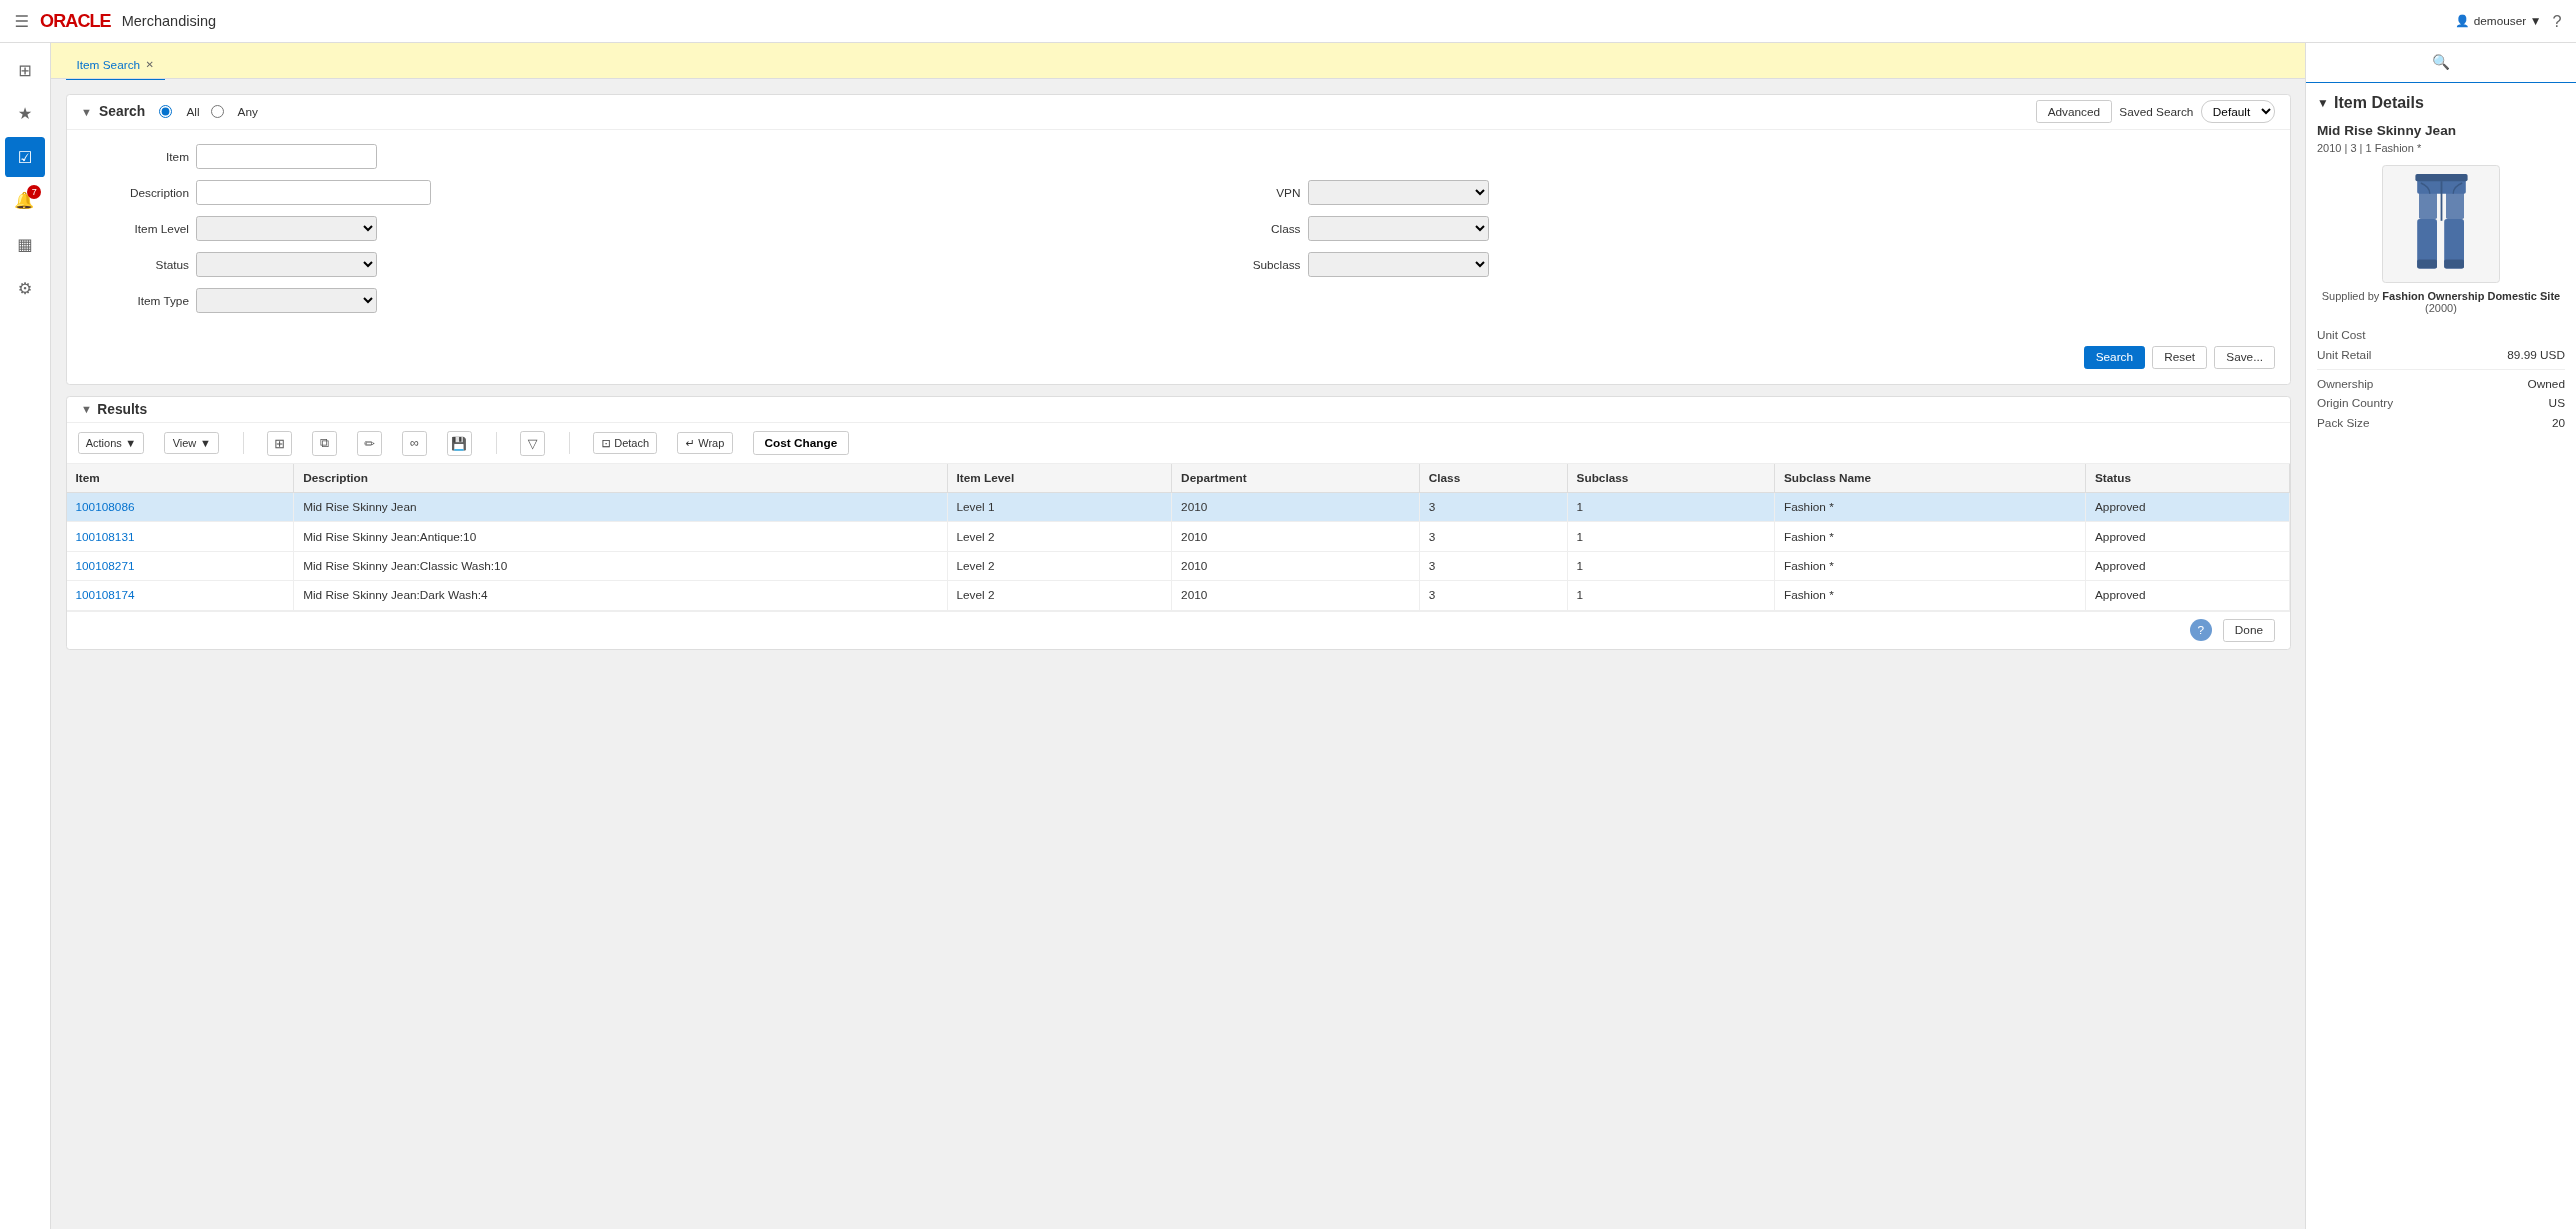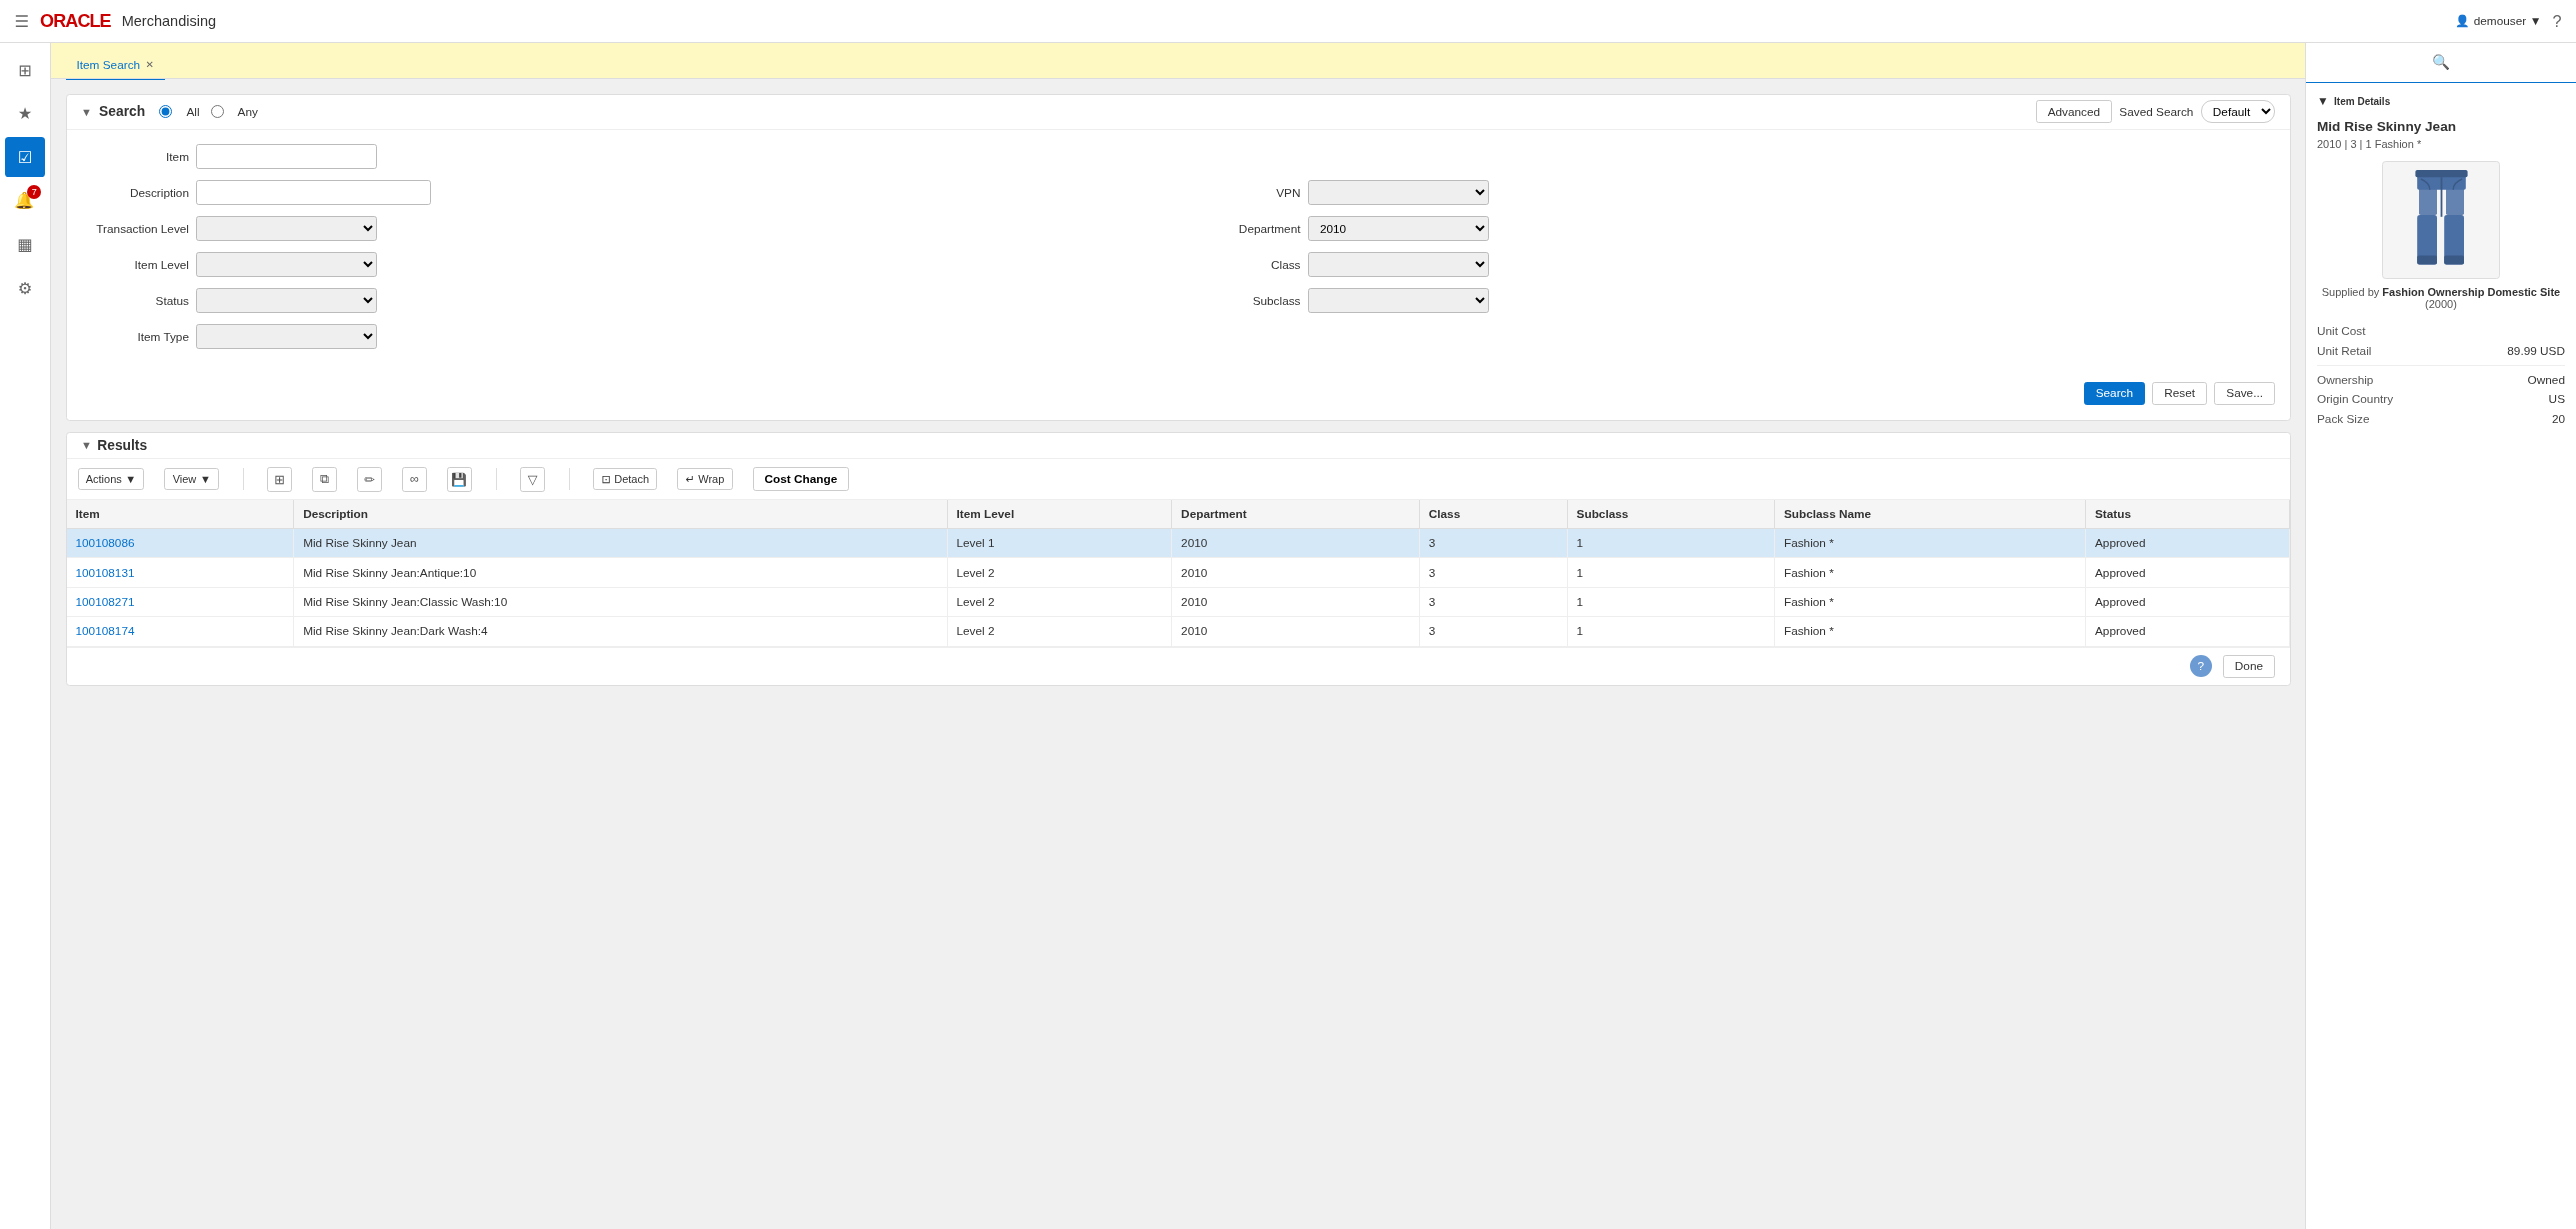--- a/index.html
+++ b/index.html
@@ -128,21 +128,21 @@
 
     
     .right-panel {
       width: 271px; background: #fff; border-left: 0.9px solid #ddd;
       display: flex; flex-direction: column;
     }
     .right-panel-content { padding: 11px; flex: 1; overflow: auto; }
     .right-panel-section-header {
       display: flex; align-items: center; gap: 5.4px; margin-bottom: 11px;
     }
-    .right-panel-section-header h4 { font-size: 10px; font-weight: bold; text-align: center; }
+    .right-panel-section-header h4 { font-size: 16px; font-weight: bold; text-align: center; }
     .item-title { font-size: 13.6px; font-weight: bold; margin-bottom: 3.6px; }
     .item-meta { font-size: 11px; color: #555; margin-bottom: 11px; }
     .supplier-text { font-size: 11px; color: #555; text-align: center; margin-bottom: 14.5px; }
     .supplier-text strong { color: #333; }
     .detail-row {
       display: flex; justify-content: space-between; margin-bottom: 5.4px; font-size: 11.8px;
     }
     .detail-label { color: #555; }
     .detail-value { color: #333; font-weight: normal; }
 
@@ -249,32 +249,20 @@
               <input type="text" style="max-width: 235px;">
             </div>
             <div class="form-field">
               <label>VPN</label>
               <div class="select-with-arrow">
                 <select style="width:100%;"><option></option></select>
               </div>
             </div>
           </div>
 
-          <div class="form-row">
-            <div class="form-field">
-              <label>Transaction Level</label>
-              <select><option></option></select>
-            </div>
-            <div class="form-field">
-              <label>Department</label>
-              <select>
-                <option>2010</option>
-              </select>
-            </div>
-          </div>
 
           <div class="form-row">
             <div class="form-field">
               <label>Item Level</label>
               <select><option></option></select>
             </div>
             <div class="form-field">
               <label>Class</label>
               <select><option></option></select>
             </div>

